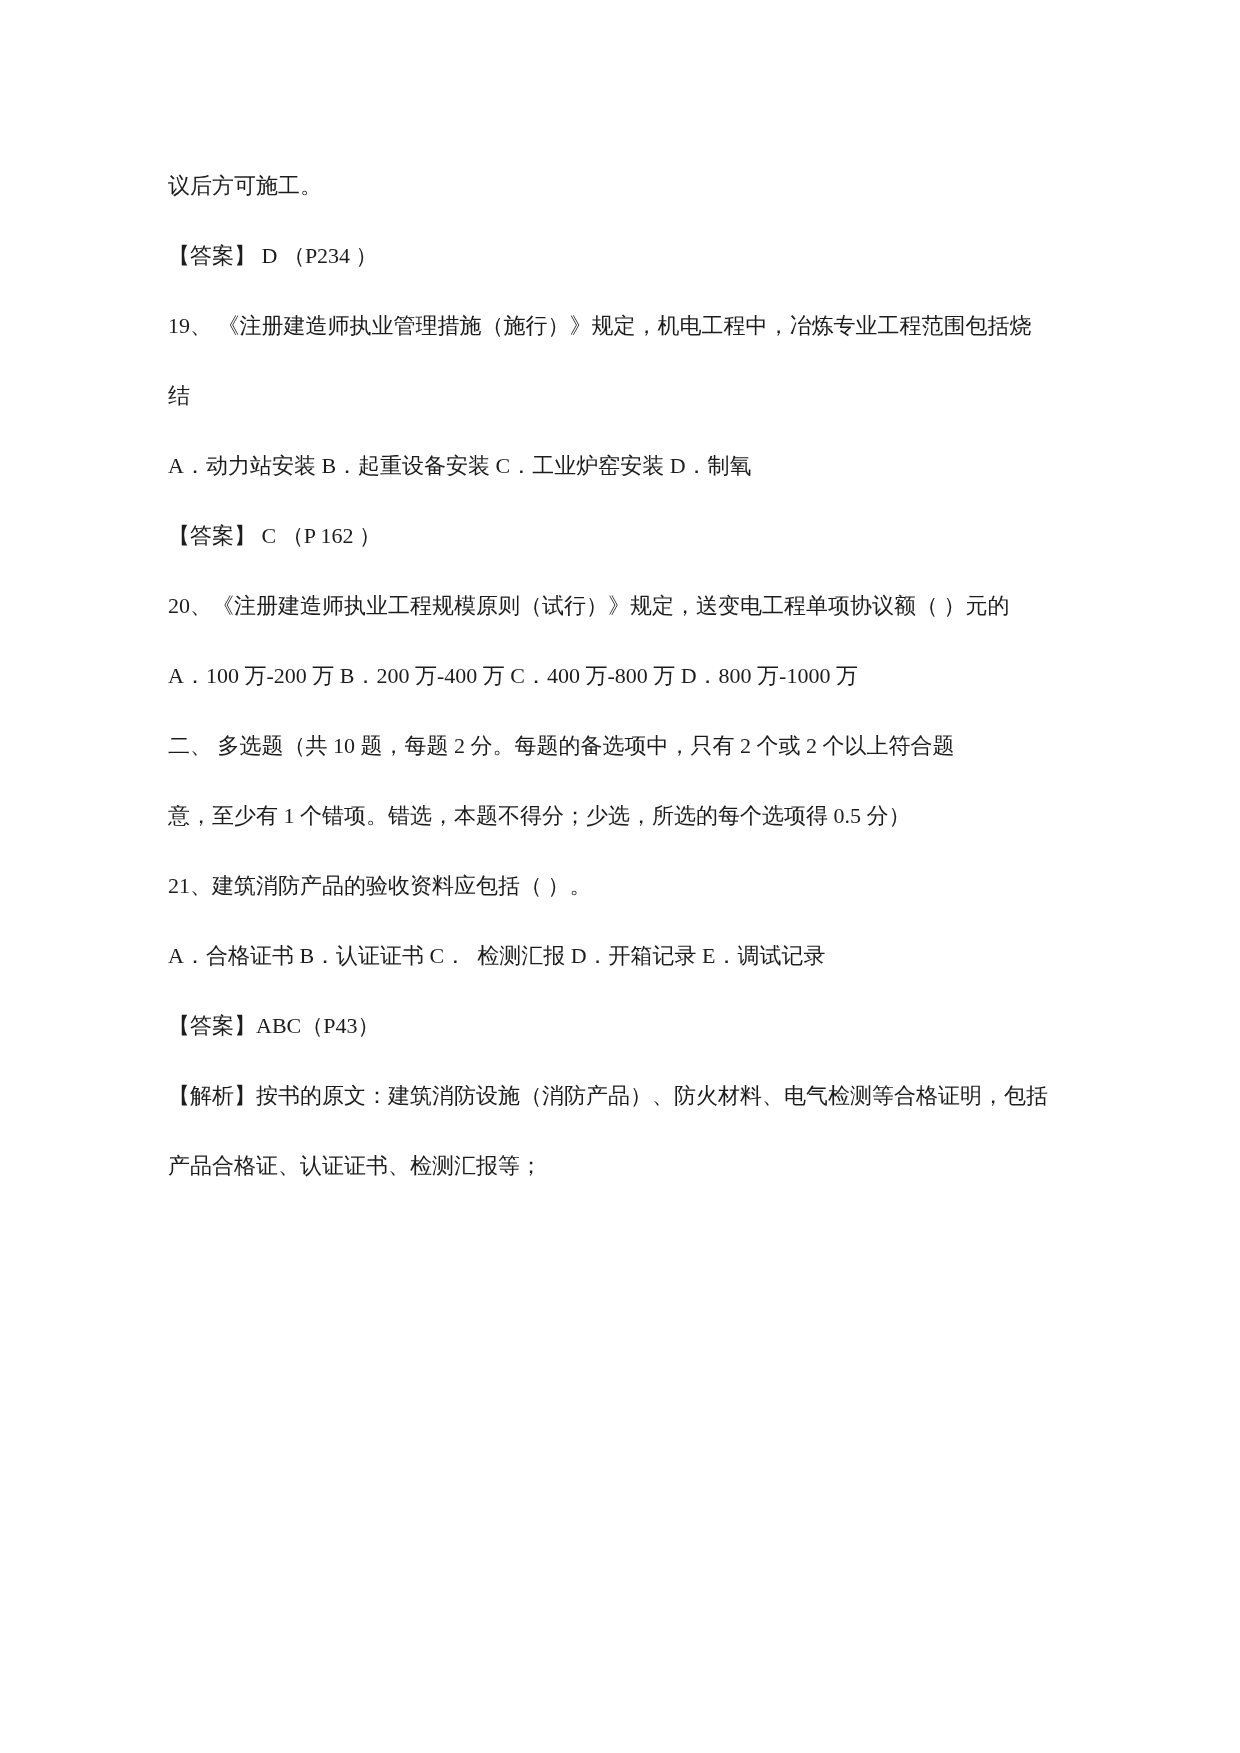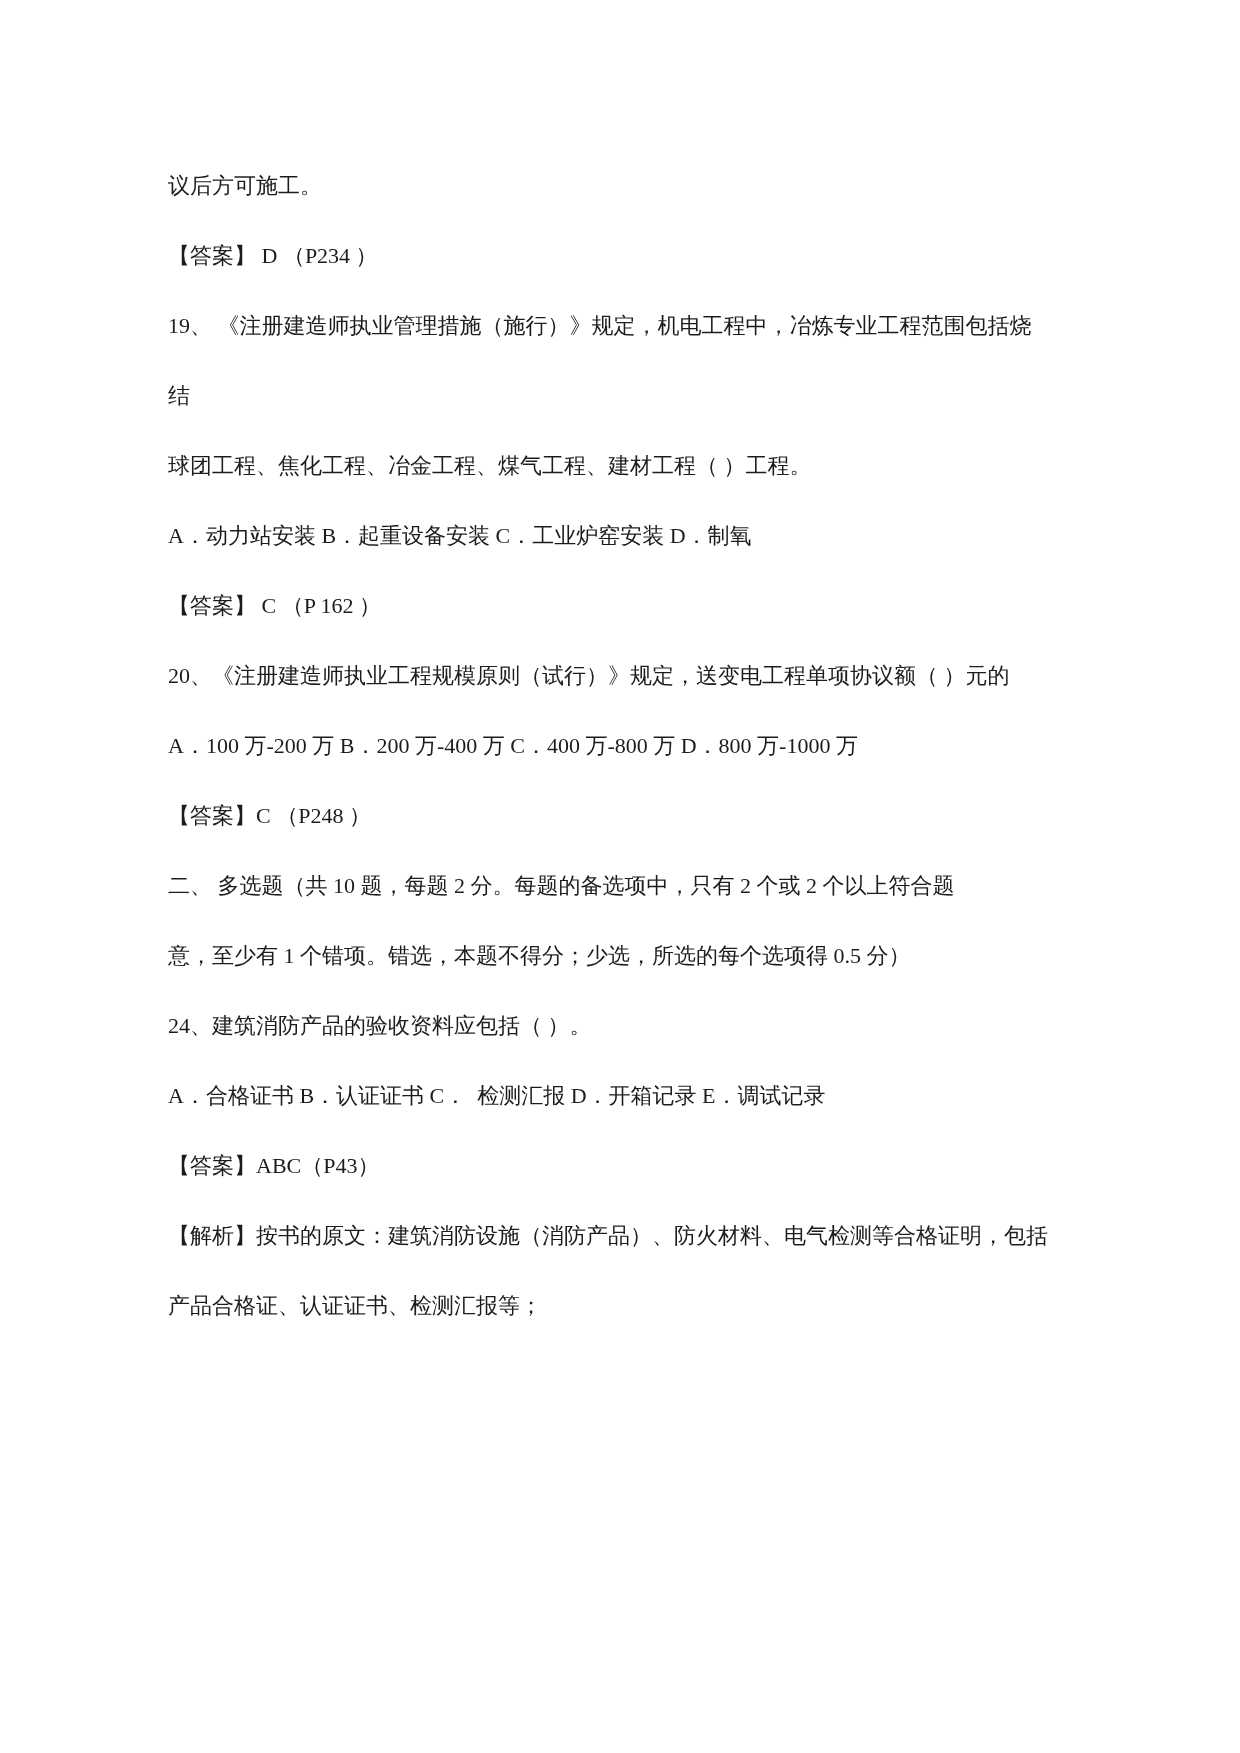--- a/index.html
+++ b/index.html
@@ -35,31 +35,29 @@
 <body>
 
 <div class="page">
   <div class="doc-content">
 
     <p class="doc-line">议后方可施工。</p>
     <p class="doc-line">【答案】 D （P234 ）</p>
 
     <p class="doc-line">19、 《注册建造师执业管理措施（施行）》规定，机电工程中，冶炼专业工程范围包括烧</p>
     <p class="doc-line">结</p>
-    <p class="doc-line">球团工程、焦化工程、冶金工程、煤气工程、建材工程（ ）工程。</p>
     <p class="doc-line">A．动力站安装 B．起重设备安装 C．工业炉窑安装 D．制氧</p>
     <p class="doc-line">【答案】 C （P 162 ）</p>
 
     <p class="doc-line">20、《注册建造师执业工程规模原则（试行）》规定，送变电工程单项协议额（ ）元的</p>
     <p class="doc-line">A．100 万-200 万 B．200 万-400 万 C．400 万-800 万 D．800 万-1000 万</p>
-    <p class="doc-line">【答案】C （P248 ）</p>
 
     <p class="doc-line">二、 多选题（共 10 题，每题 2 分。每题的备选项中，只有 2 个或 2 个以上符合题</p>
     <p class="doc-line">意，至少有 1 个错项。错选，本题不得分；少选，所选的每个选项得 0.5 分）</p>
 
-    <p class="doc-line">24、建筑消防产品的验收资料应包括（ ）。</p>
+    <p class="doc-line">21、建筑消防产品的验收资料应包括（ ）。</p>
     <p class="doc-line">A．合格证书 B．认证证书 C．  检测汇报 D．开箱记录 E．调试记录</p>
     <p class="doc-line">【答案】ABC（P43）</p>
     <p class="doc-line">【解析】按书的原文：建筑消防设施（消防产品）、防火材料、电气检测等合格证明，包括</p>
     <p class="doc-line">产品合格证、认证证书、检测汇报等；</p>
 
   </div>
 </div>
 
 </body></html>

